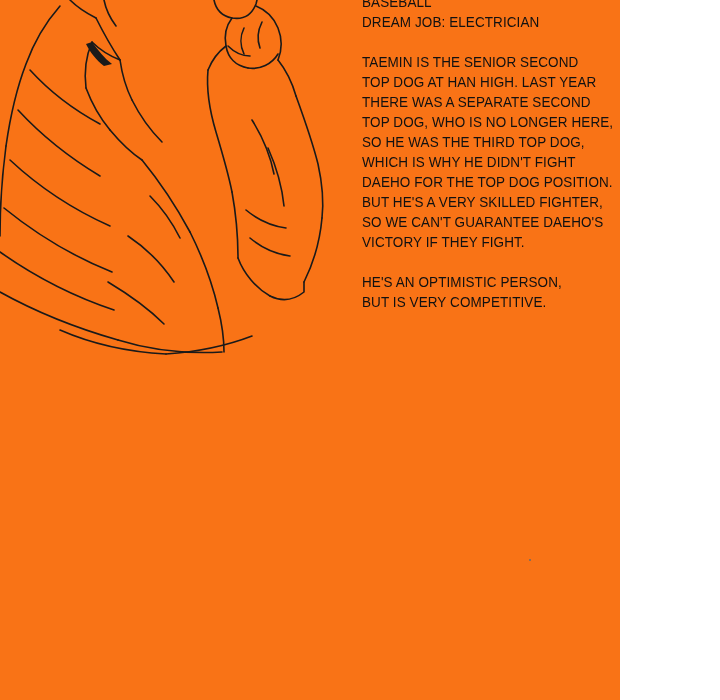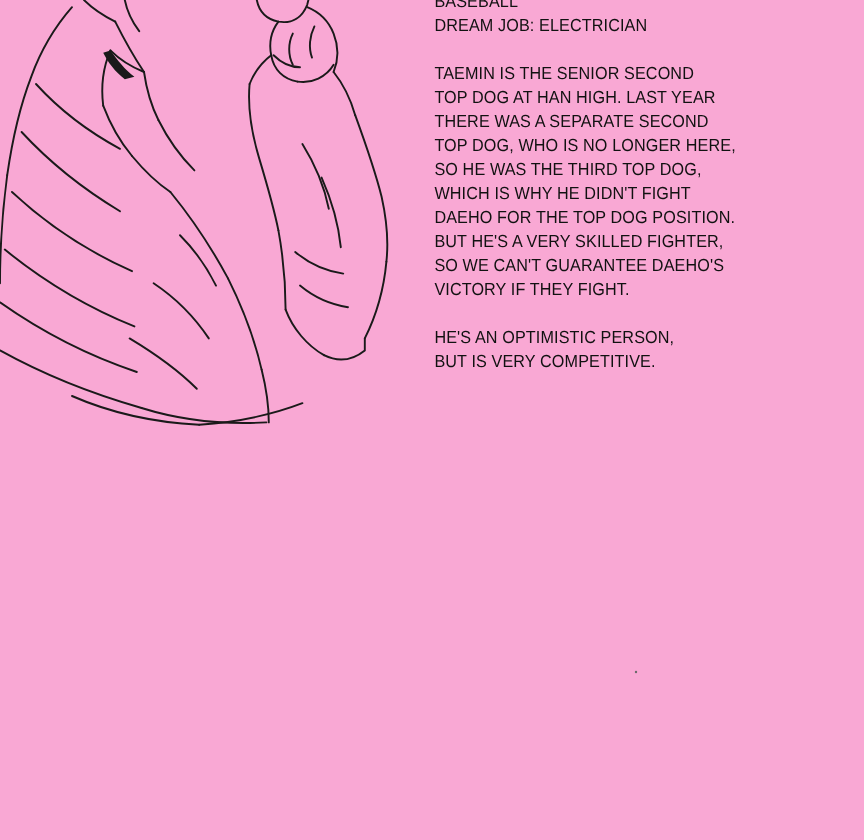--- a/index.html
+++ b/index.html
@@ -10,23 +10,23 @@
   body {
     width: 720px;
     height: 700px;
     position: relative;
     overflow: hidden;
     font-family: "Liberation Sans", sans-serif;
   }
   .page {
     position: absolute;
     top: 0; left: 0;
-    width: 720px;
+    width: 620px;
     height: 700px;
-    background: #f9a8d4;
+    background: #f97316;
   }
   
   .artwork {
     position: absolute;
     top: 0;
     left: 0;
     width: 360px;
     height: 390px;
     overflow: hidden;
   }

